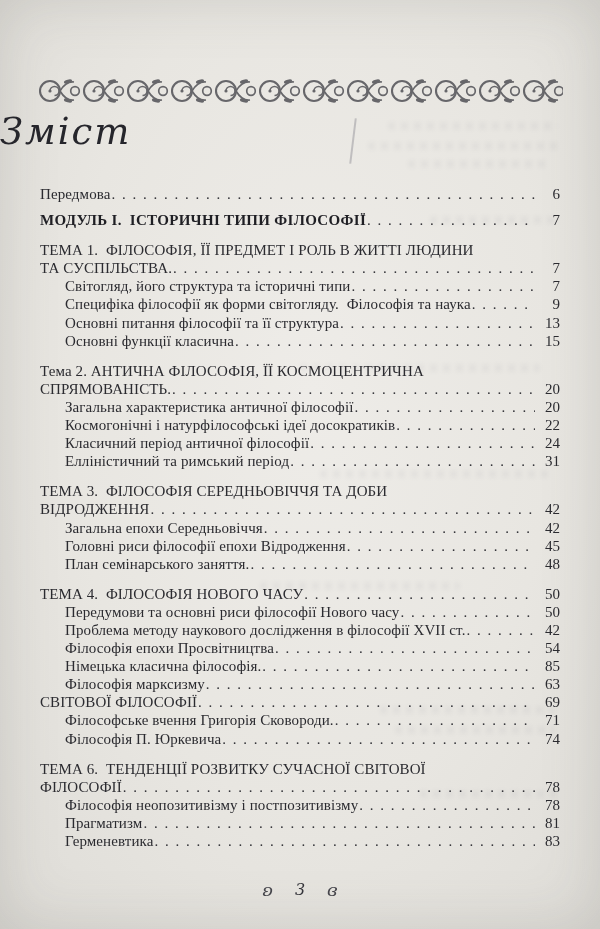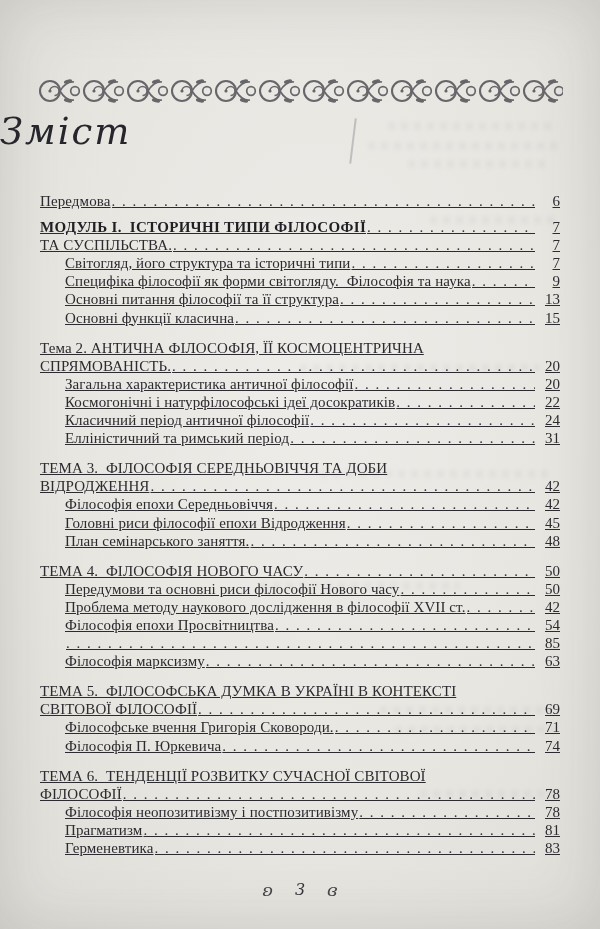--- a/index.html
+++ b/index.html
@@ -25,22 +25,22 @@
     position:absolute;left:0;top:110px;width:600px;
     text-align:left;
     font-family:"DejaVu Serif", serif;
     font-style:italic;
     font-size:37px;
     letter-spacing:2px;
     color:#26262c;
   }
   
   .toc{
-    position:absolute;left:40px;top:192px;width:520px;
-    font-size:15px;line-height:18.1px;text-decoration:underline;
+    position:absolute;left:40px;top:185px;width:520px;
+    font-size:15px;line-height:18.1px;
   }
   .row{display:flex;align-items:baseline;}
   .row .label{white-space:pre;flex:0 0 auto;letter-spacing:.1px;}
   .row.indent{padding-left:25px;justify-content:center;}
   .row.bold .label{font-weight:bold;color:#1f1f24;letter-spacing:.3px;}
   .row.gap-sm{margin-top:8px;justify-content:space-between;}
   .row.gap-lg{margin-top:12px;}
   .dots{
     flex:1 1 auto;overflow:hidden;white-space:nowrap;
     letter-spacing:1.5px;margin:0 3px 0 1px;color:#333338;
@@ -116,20 +116,25 @@
       <div class="row">
         <span class="label">Передмова</span>
         <span class="dots"> . . . . . . . . . . . . . . . . . . . . . . . . . . . . . . . . . . . . . . . . . . . . . . . . . . . . . . . . . . . . . . . . . . . . . . . . . . . . . . . . . . . . . . . . . . . . . . . . . . . . . . . . . . . . . . . . . . . . . . . .</span>
         <span class="pgnum">6</span>
       </div>
       <div class="row bold gap-sm">
         <span class="label">МОДУЛЬ І.  ІСТОРИЧНІ ТИПИ ФІЛОСОФІЇ</span>
         <span class="dots"> . . . . . . . . . . . . . . . . . . . . . . . . . . . . . . . . . . . . . . . . . . . . . . . . . . . . . . . . . . . . . . . . . . . . . . . . . . . . . . . . . . . . . . . . . . . . . . . . . . . . . . . . . . . . . . . . . . . . . . . .</span>
         <span class="pgnum">7</span>
       </div>
+      <div class="row gap-lg">
+        <span class="label">ТЕМА 1.  ФІЛОСОФІЯ, ЇЇ ПРЕДМЕТ І РОЛЬ В ЖИТТІ ЛЮДИНИ</span>
+        <span class="spacer"></span>
+        <span class="pgnum"></span>
+      </div>
       <div class="row">
         <span class="label">ТА СУСПІЛЬСТВА.</span>
         <span class="dots"> . . . . . . . . . . . . . . . . . . . . . . . . . . . . . . . . . . . . . . . . . . . . . . . . . . . . . . . . . . . . . . . . . . . . . . . . . . . . . . . . . . . . . . . . . . . . . . . . . . . . . . . . . . . . . . . . . . . . . . . .</span>
         <span class="pgnum">7</span>
       </div>
       <div class="row indent">
         <span class="label">Світогляд, його структура та історичні типи</span>
         <span class="dots"> . . . . . . . . . . . . . . . . . . . . . . . . . . . . . . . . . . . . . . . . . . . . . . . . . . . . . . . . . . . . . . . . . . . . . . . . . . . . . . . . . . . . . . . . . . . . . . . . . . . . . . . . . . . . . . . . . . . . . . . .</span>
         <span class="pgnum">7</span>
       </div>
@@ -182,21 +187,21 @@
         <span class="label">ТЕМА 3.  ФІЛОСОФІЯ СЕРЕДНЬОВІЧЧЯ ТА ДОБИ</span>
         <span class="spacer"></span>
         <span class="pgnum"></span>
       </div>
       <div class="row">
         <span class="label">ВІДРОДЖЕННЯ</span>
         <span class="dots"> . . . . . . . . . . . . . . . . . . . . . . . . . . . . . . . . . . . . . . . . . . . . . . . . . . . . . . . . . . . . . . . . . . . . . . . . . . . . . . . . . . . . . . . . . . . . . . . . . . . . . . . . . . . . . . . . . . . . . . . .</span>
         <span class="pgnum">42</span>
       </div>
       <div class="row indent">
-        <span class="label">Філософія епохи Середньовіччя</span>
+        <span class="label">Загальна епохи Середньовіччя</span>
         <span class="dots"> . . . . . . . . . . . . . . . . . . . . . . . . . . . . . . . . . . . . . . . . . . . . . . . . . . . . . . . . . . . . . . . . . . . . . . . . . . . . . . . . . . . . . . . . . . . . . . . . . . . . . . . . . . . . . . . . . . . . . . . .</span>
         <span class="pgnum">42</span>
       </div>
       <div class="row indent">
         <span class="label">Головні риси філософії епохи Відродження</span>
         <span class="dots"> . . . . . . . . . . . . . . . . . . . . . . . . . . . . . . . . . . . . . . . . . . . . . . . . . . . . . . . . . . . . . . . . . . . . . . . . . . . . . . . . . . . . . . . . . . . . . . . . . . . . . . . . . . . . . . . . . . . . . . . .</span>
         <span class="pgnum">45</span>
       </div>
       <div class="row indent">
         <span class="label">План семінарського заняття.</span>
@@ -217,32 +222,28 @@
         <span class="label">Проблема методу наукового дослідження в філософії XVII ст.</span>
         <span class="dots"> . . . . . . . . . . . . . . . . . . . . . . . . . . . . . . . . . . . . . . . . . . . . . . . . . . . . . . . . . . . . . . . . . . . . . . . . . . . . . . . . . . . . . . . . . . . . . . . . . . . . . . . . . . . . . . . . . . . . . . . .</span>
         <span class="pgnum">42</span>
       </div>
       <div class="row indent">
         <span class="label">Філософія епохи Просвітництва</span>
         <span class="dots"> . . . . . . . . . . . . . . . . . . . . . . . . . . . . . . . . . . . . . . . . . . . . . . . . . . . . . . . . . . . . . . . . . . . . . . . . . . . . . . . . . . . . . . . . . . . . . . . . . . . . . . . . . . . . . . . . . . . . . . . .</span>
         <span class="pgnum">54</span>
       </div>
       <div class="row indent">
+        <span class="label">Німецька класична філософія.</span>
         <span class="dots"> . . . . . . . . . . . . . . . . . . . . . . . . . . . . . . . . . . . . . . . . . . . . . . . . . . . . . . . . . . . . . . . . . . . . . . . . . . . . . . . . . . . . . . . . . . . . . . . . . . . . . . . . . . . . . . . . . . . . . . . .</span>
         <span class="pgnum">85</span>
       </div>
       <div class="row indent">
         <span class="label">Філософія марксизму</span>
         <span class="dots"> . . . . . . . . . . . . . . . . . . . . . . . . . . . . . . . . . . . . . . . . . . . . . . . . . . . . . . . . . . . . . . . . . . . . . . . . . . . . . . . . . . . . . . . . . . . . . . . . . . . . . . . . . . . . . . . . . . . . . . . .</span>
         <span class="pgnum">63</span>
-      </div>
-      <div class="row gap-lg">
-        <span class="label">ТЕМА 5.  ФІЛОСОФСЬКА ДУМКА В УКРАЇНІ В КОНТЕКСТІ</span>
-        <span class="spacer"></span>
-        <span class="pgnum"></span>
       </div>
       <div class="row">
         <span class="label">СВІТОВОЇ ФІЛОСОФІЇ</span>
         <span class="dots"> . . . . . . . . . . . . . . . . . . . . . . . . . . . . . . . . . . . . . . . . . . . . . . . . . . . . . . . . . . . . . . . . . . . . . . . . . . . . . . . . . . . . . . . . . . . . . . . . . . . . . . . . . . . . . . . . . . . . . . . .</span>
         <span class="pgnum">69</span>
       </div>
       <div class="row indent">
         <span class="label">Філософське вчення Григорія Сковороди.</span>
         <span class="dots"> . . . . . . . . . . . . . . . . . . . . . . . . . . . . . . . . . . . . . . . . . . . . . . . . . . . . . . . . . . . . . . . . . . . . . . . . . . . . . . . . . . . . . . . . . . . . . . . . . . . . . . . . . . . . . . . . . . . . . . . .</span>
         <span class="pgnum">71</span>

